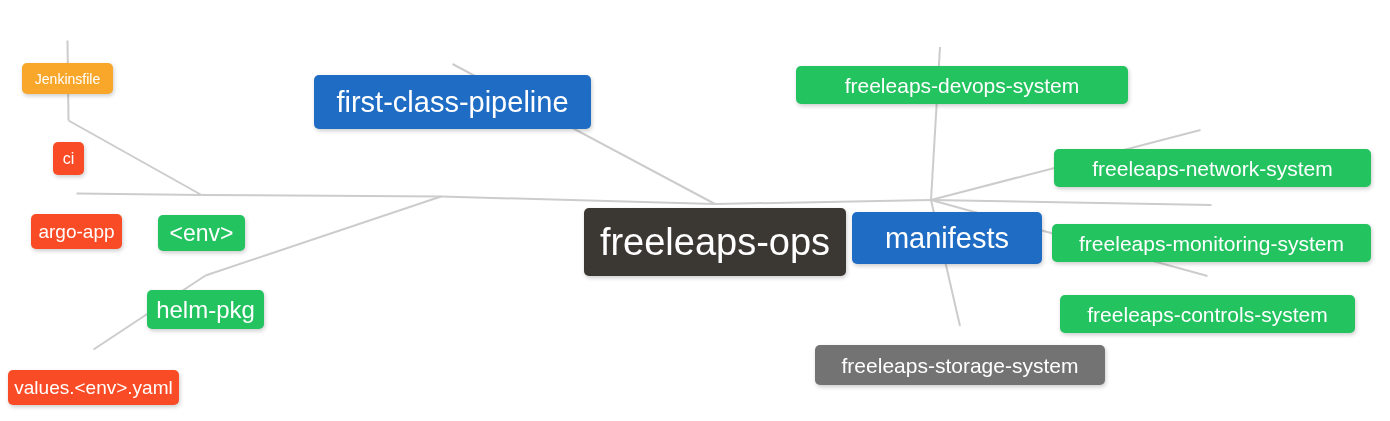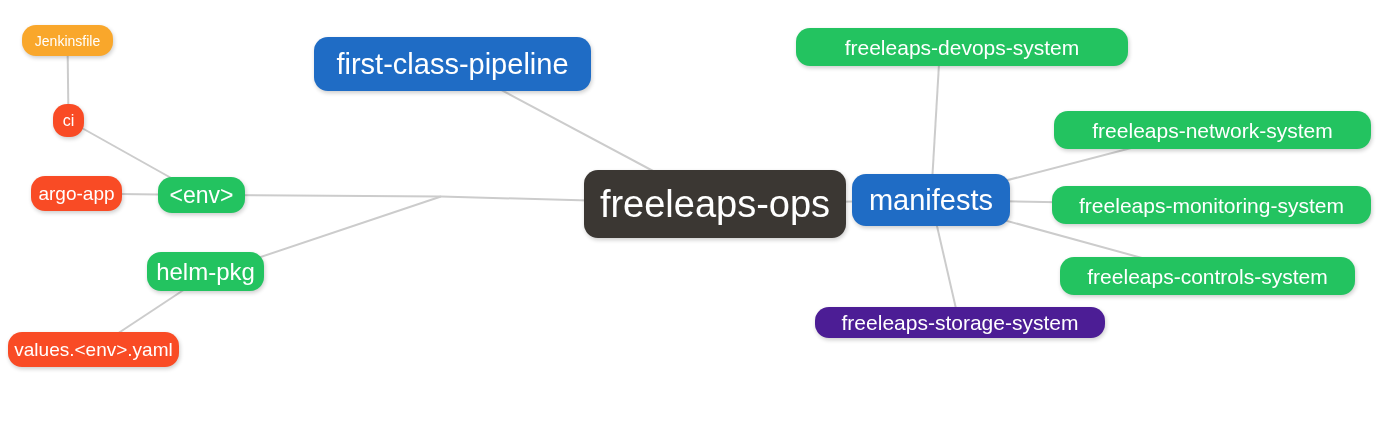--- a/index.html
+++ b/index.html
@@ -22,26 +22,27 @@
     width: 100%;
     height: 100%;
   }
   .node {
     position: absolute;
     display: flex;
     align-items: center;
     justify-content: center;
     box-sizing: border-box;
     color: #ffffff;
-    border-radius: 14px;
+    border-radius: 5px;
     box-shadow: 1px 2px 4px rgba(0,0,0,0.2);
     white-space: nowrap;
     cursor: pointer;
     line-height: 1;
     user-select: none;
+    margin-top: 38px;
   }
 </style>
 </head>
 <body>
 
 <div class="canvas" id="canvas">
   <svg class="edge-layer" id="edge-layer" width="1390" height="421" viewBox="0 0 1390 421" xmlns="http://www.w3.org/2000/svg">
       <line x1="67.5" y1="40.5" x2="68.5" y2="120.5" stroke="#cccccc" stroke-width="2"></line>
       <line x1="68.5" y1="120.5" x2="201.5" y2="195" stroke="#cccccc" stroke-width="2"></line>
       <line x1="76.5" y1="193.5" x2="201.5" y2="195" stroke="#cccccc" stroke-width="2"></line>
@@ -59,19 +60,19 @@
     </svg>
 
 <div class="node" style="left: 22px; top: 25px; width: 91px; height: 31px; font-size: 14px; background: rgb(249, 167, 43); color: rgb(255, 255, 255);">Jenkinsfile</div>
     <div class="node" style="left: 53px; top: 104px; width: 31px; height: 33px; font-size: 16px; background: rgb(249, 75, 37); color: rgb(255, 255, 255);">ci</div>
     <div class="node" style="left: 31px; top: 176px; width: 91px; height: 35px; font-size: 19px; background: rgb(249, 75, 37); color: rgb(255, 255, 255);">argo-app</div>
     <div class="node" style="left: 158px; top: 177px; width: 87px; height: 36px; font-size: 23px; background: rgb(35, 195, 96); color: rgb(255, 255, 255);">&lt;env&gt;</div>
     <div class="node" style="left: 147px; top: 252px; width: 117px; height: 39px; font-size: 24px; background: rgb(35, 195, 96); color: rgb(255, 255, 255);">helm-pkg</div>
     <div class="node" style="left: 8px; top: 332px; width: 171px; height: 35px; font-size: 19px; background: rgb(249, 75, 37); color: rgb(255, 255, 255);">values.&lt;env&gt;.yaml</div>
     <div class="node" style="left: 314px; top: 37px; width: 277px; height: 54px; font-size: 29px; background: rgb(31, 108, 197); color: rgb(255, 255, 255);">first-class-pipeline</div>
     <div class="node" style="left: 584px; top: 170px; width: 262px; height: 68px; font-size: 38px; background: rgb(59, 55, 51); color: rgb(255, 255, 255);">freeleaps-ops</div>
-    <div class="node" style="left: 852px; top: 174px; width: 158px; height: 52px; font-size: 29px; background: rgb(31, 108, 197); color: rgb(255, 255, 255);">manifests</div>
+    <div class="node" style="left: 852px; top: 174px; width: 190px; height: 52px; font-size: 29px; background: rgb(31, 108, 197); color: rgb(255, 255, 255);">manifests</div>
     <div class="node" style="left: 796px; top: 28px; width: 332px; height: 38px; font-size: 21px; background: rgb(35, 195, 96); color: rgb(255, 255, 255);">freeleaps-devops-system</div>
     <div class="node" style="left: 1054px; top: 111px; width: 317px; height: 38px; font-size: 21px; background: rgb(35, 195, 96); color: rgb(255, 255, 255);">freeleaps-network-system</div>
     <div class="node" style="left: 1052px; top: 186px; width: 319px; height: 38px; font-size: 21px; background: rgb(35, 195, 96); color: rgb(255, 255, 255);">freeleaps-monitoring-system</div>
     <div class="node" style="left: 1060px; top: 257px; width: 295px; height: 38px; font-size: 21px; background: rgb(35, 195, 96); color: rgb(255, 255, 255);">freeleaps-controls-system</div>
-    <div class="node" style="left: 815px; top: 307px; width: 290px; height: 31px; font-size: 21px; background: #4c1d95; color: rgb(255, 255, 255);">freeleaps-storage-system</div>
+    <div class="node" style="left: 815px; top: 307px; width: 290px; height: 40px; font-size: 21px; background: #737373; color: rgb(255, 255, 255);">freeleaps-storage-system</div>
   </div>
 
 </body></html>

